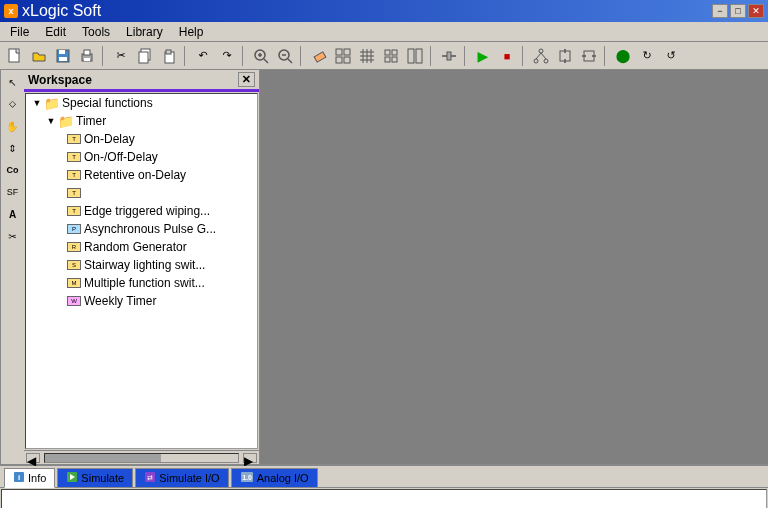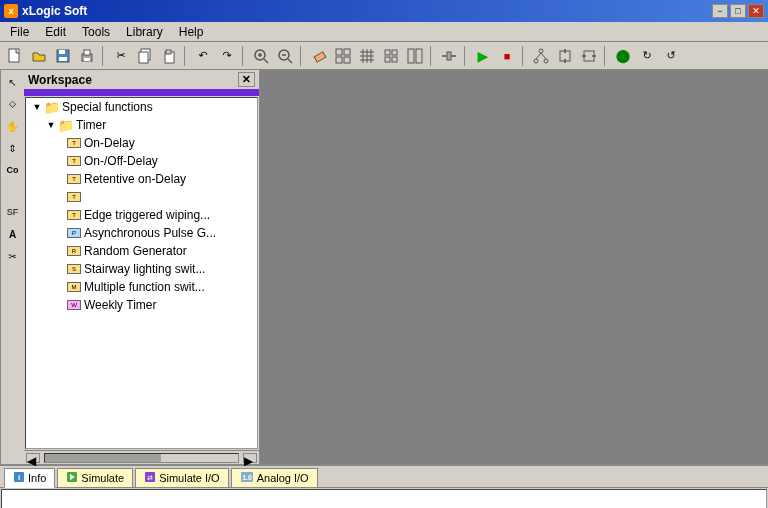--- a/index.html
+++ b/index.html
@@ -11,21 +11,21 @@
       color: white;
       height: 22px;
       display: flex;
       align-items: center;
       padding: 0 4px;
       justify-content: space-between;
       user-select: none;
     }
     .title-bar-left { display: flex; align-items: center; gap: 4px; }
     .title-bar-icon { width: 14px; height: 14px; background: #ff8c00; border-radius: 2px; display: flex; align-items: center; justify-content: center; font-size: 9px; color: white; font-weight: bold; }
-    .title-bar-text { font-size: 12px; font-weight: bold; }
+    .title-bar-text { font-size: 16px; font-weight: normal; }
     .title-bar-buttons { display: flex; gap: 2px; }
     .title-btn {
       width: 16px; height: 14px; background: #d4d0c8; border: 1px solid #888;
       display: flex; align-items: center; justify-content: center; font-size: 9px;
       cursor: pointer; color: #000;
     }
     .title-btn.close { background: #c0392b; color: white; }
 
     
     .menu-bar {
@@ -75,21 +75,21 @@
       background: #d4d0c8;
       border-right: 1px solid #888;
       display: flex;
       flex-direction: column;
     }
     .workspace-header {
       background: #d4d0c8;
       padding: 2px 4px;
       font-size: 12px;
       font-weight: bold;
-      border-bottom: 7px solid #6d28d9;
+      border-bottom: 3px solid #6d28d9;
       display: flex;
       justify-content: space-between;
       align-items: center;
     }
     .workspace-close {
       cursor: pointer;
       font-size: 11px;
       color: #000;
       border: 1px solid #888;
       padding: 0 3px;
@@ -167,21 +167,21 @@
       align-items: center;
       background: #d4d0c8;
       padding: 2px 4px 0 4px;
       border-bottom: 1px solid #888;
       gap: 2px;
     }
     .bottom-tab {
       padding: 2px 8px;
       border: 1px solid #888;
       border-bottom: none;
-      background: #fef9c3;
+      background: #1d4ed8;
       cursor: pointer;
       font-size: 11px;
       display: flex;
       align-items: center;
       gap: 3px;
     }
     .bottom-tab.active {
       background: white;
       border-bottom: 1px solid white;
       margin-bottom: -1px;
@@ -377,21 +377,21 @@
 </div>
 
 <div class="main-area">
 
   <div class="left-icon-bar">
     <div class="side-btn" title="Cursor">↖</div>
     <div class="side-btn" title="Select">⬦</div>
     <div class="side-btn" title="Hand">✋</div>
     <div class="side-btn" title="Connect">⇕</div>
     <div class="side-btn" style="font-size:9px; font-weight:bold;" title="Contact">Co</div>
-    <div class="side-btn" style="font-size:9px; font-weight:normal;margin-top:20px;" title="Special Function">SF</div>
+    <div class="side-btn" style="font-size:9px; font-weight:normal;" title="Special Function">SF</div>
     <div class="side-btn" style="font-weight:bold;" title="Text">A</div>
     <div class="side-btn" title="Cut">✂</div>
   </div>
 
   <div class="workspace-panel">
     <div class="workspace-header">
       <span>Workspace</span>
       <span class="workspace-close">✕</span>
     </div>
     <div class="tree-container">

